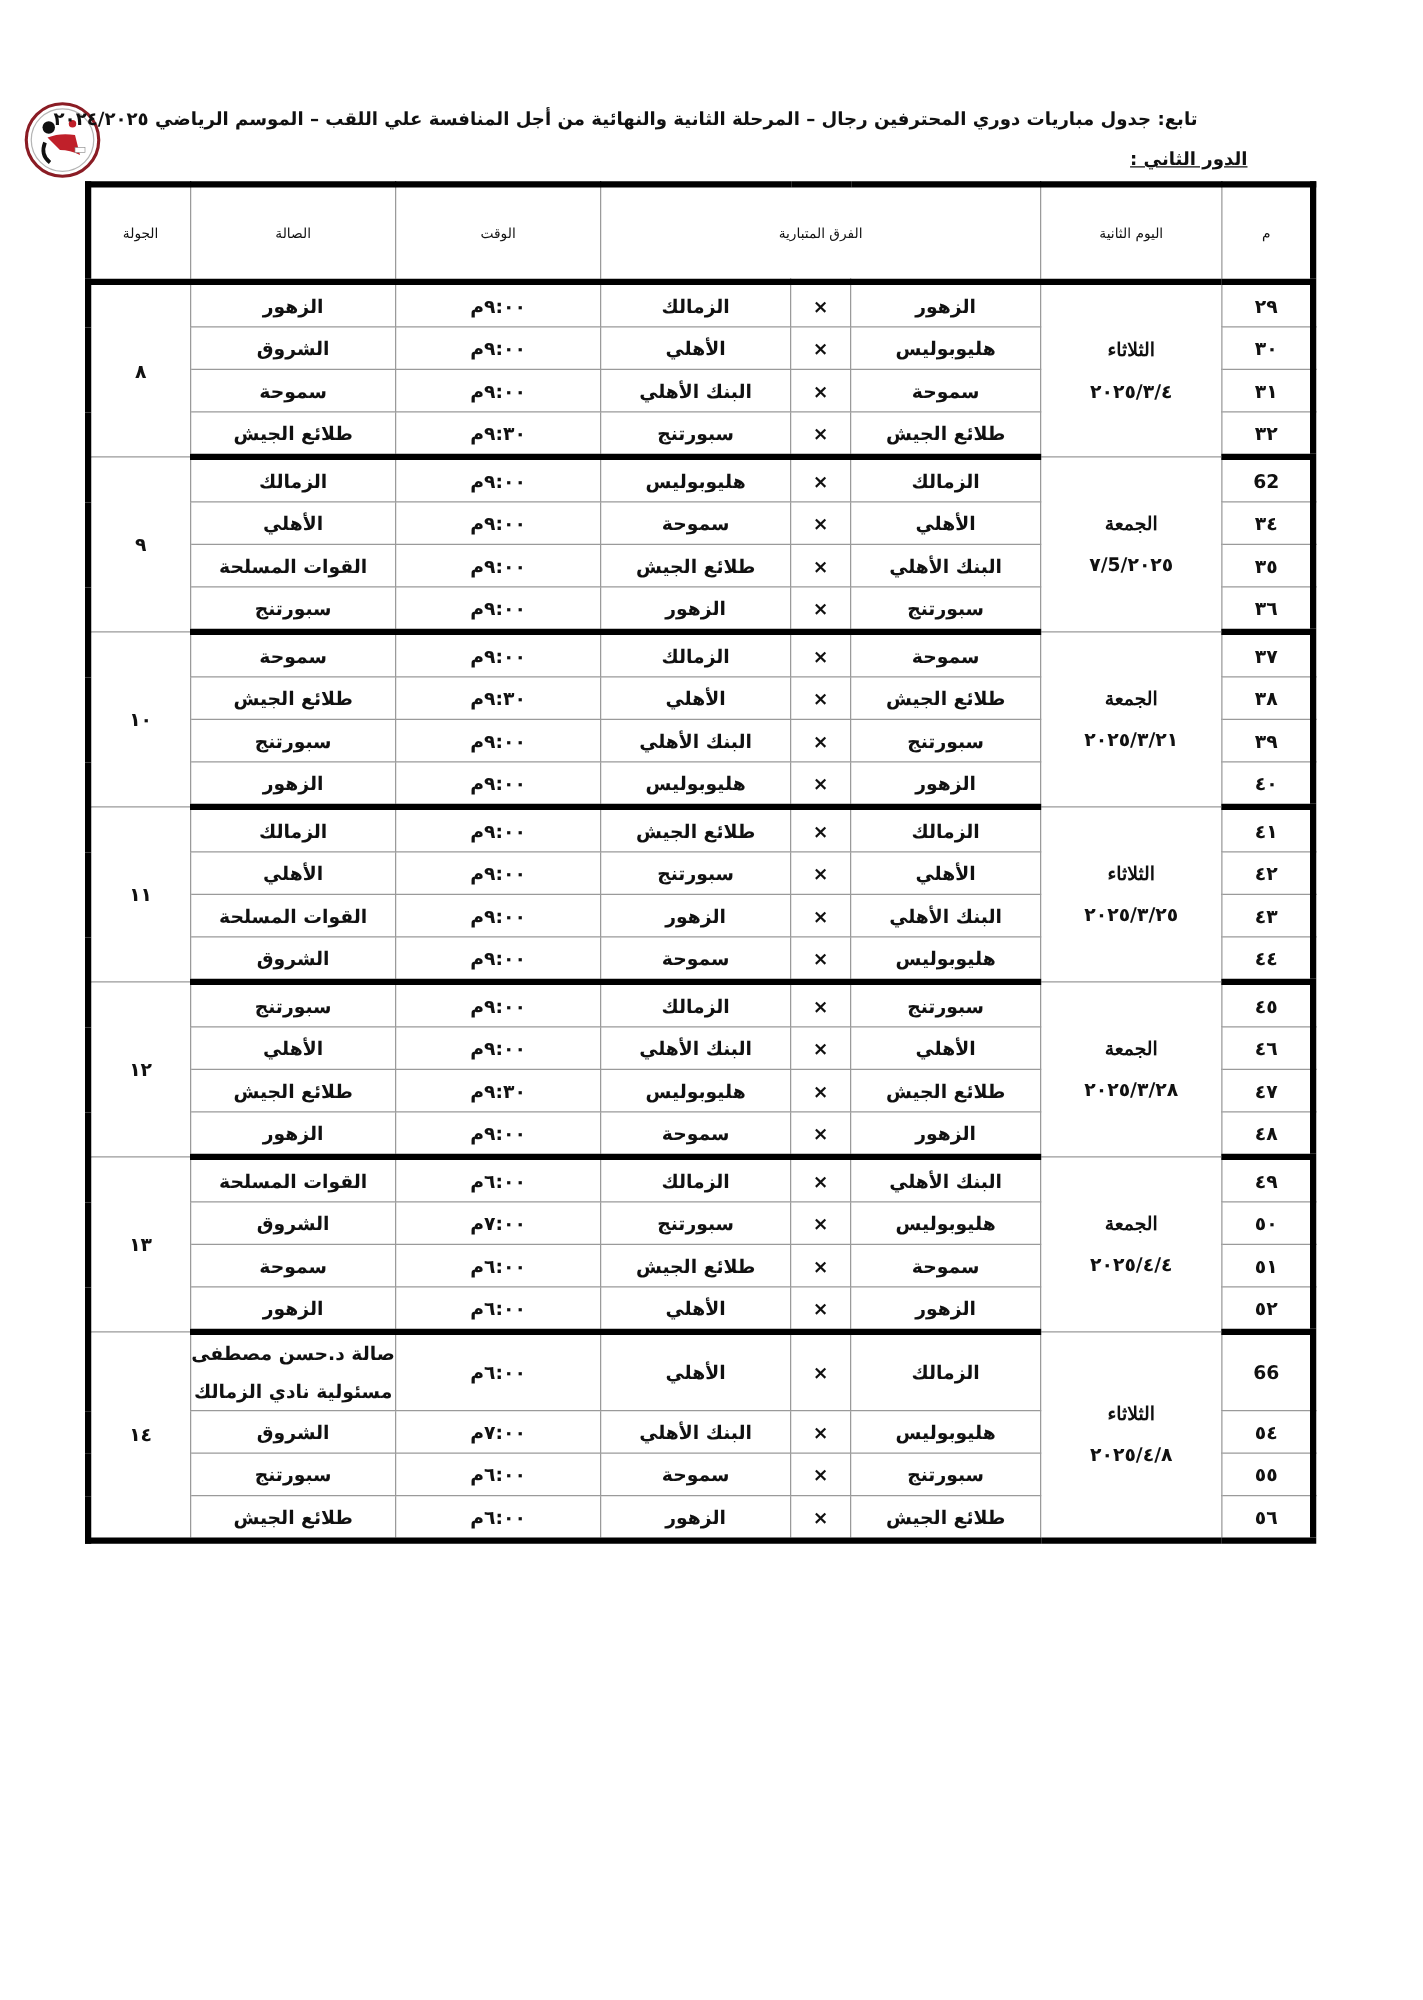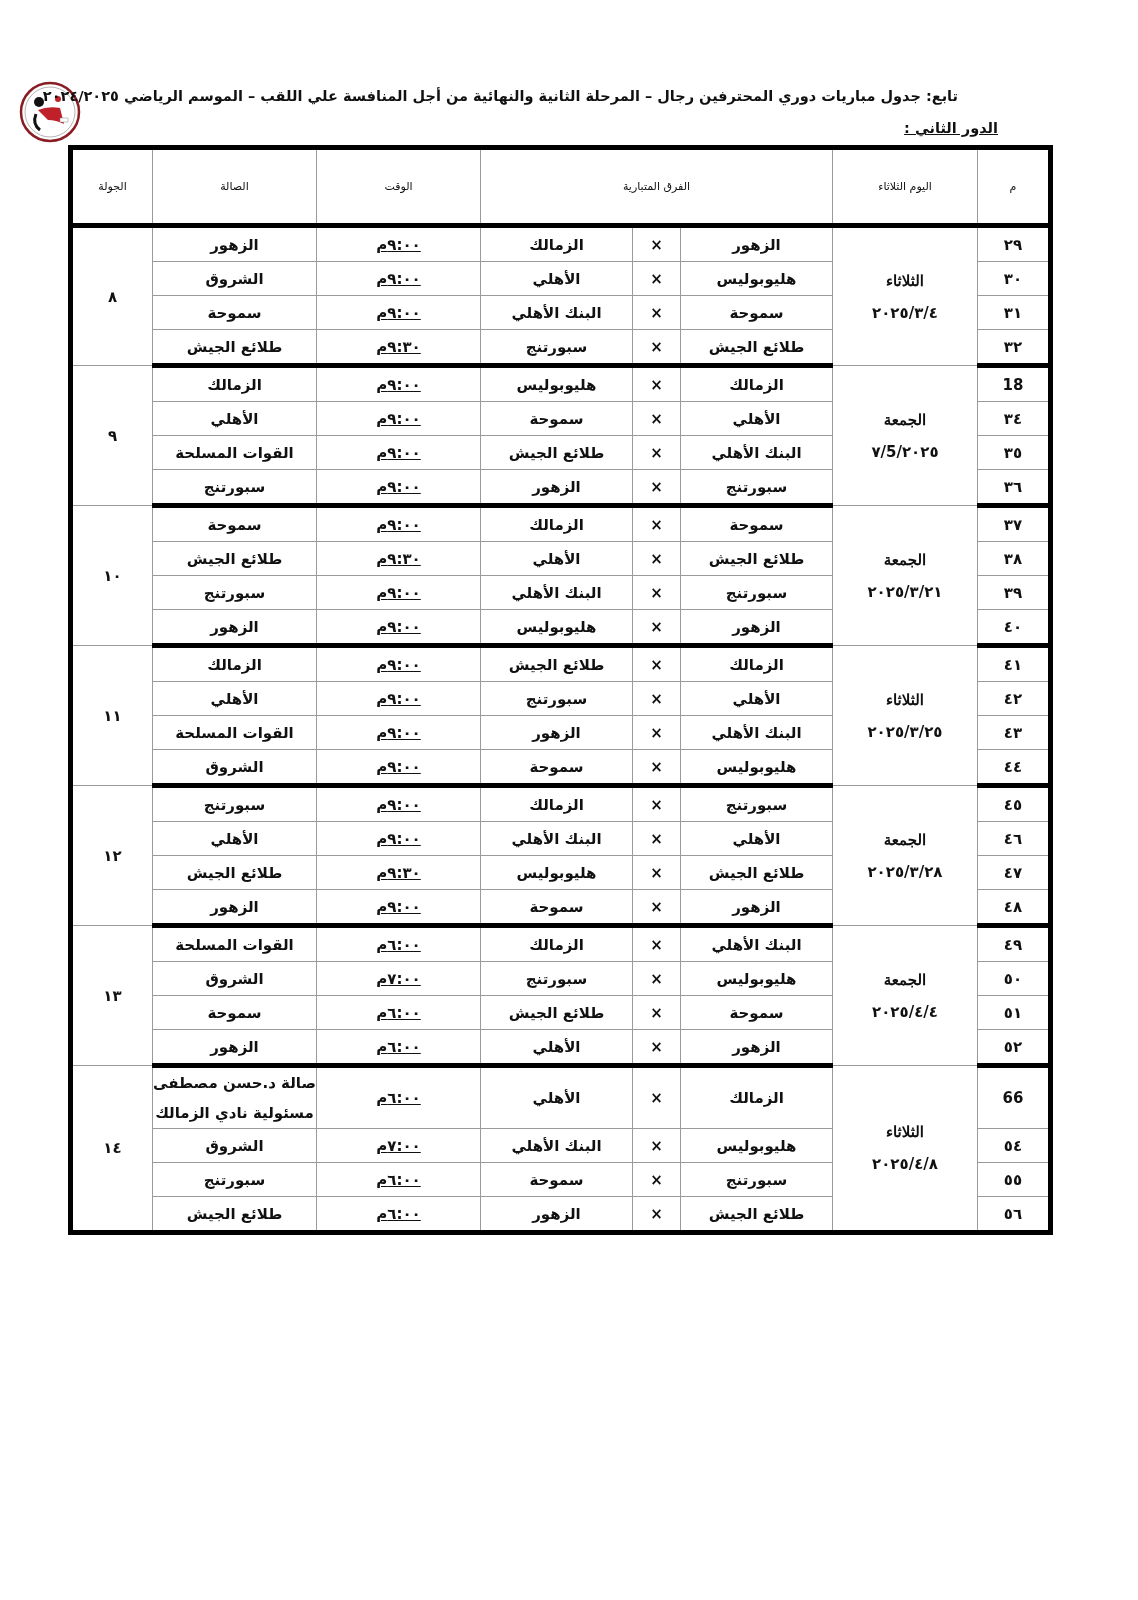--- a/index.html
+++ b/index.html
@@ -34,21 +34,21 @@
     border-bottom: 5px solid #000;
   }
   tr.group-end td { border-bottom: 5px solid #000; }
   td.date-cell { font-size: 18px; line-height: 32px; }
   td.date-cell .day { display: block; font-family: Liberation Serif, serif; }
   td.date-cell .date { display: block; letter-spacing: 1px; }
   td.x-cell { font-weight: normal; font-size: 15px; }
   td.num-cell { font-weight: normal; font-size: 14px; }
   td.round-cell { font-weight: normal; font-size: 15px; }
   td.tall { height: 64px; line-height: 30px; }
-  td.time-cell { font-weight: normal; font-size: 14px; text-decoration: underline; }
+  td.time-cell { font-weight: normal; font-size: 14px; }
 </style>
 </head>
 <body>
 
 <div class="logo">
   <svg width="64" height="64" viewBox="0 0 64 64">
     <circle cx="32" cy="32" r="29" fill="none" stroke="#8a1c24" stroke-width="2.5"></circle>
     <circle cx="32" cy="32" r="25" fill="none" stroke="#b5b5b5" stroke-width="1"></circle>
     <circle cx="21" cy="22" r="5" fill="#111"></circle>
     <circle cx="40" cy="19" r="3" fill="#c0202a"></circle>
@@ -68,21 +68,21 @@
     <col style="width:152px">
     <col style="width:48px">
     <col style="width:152px">
     <col style="width:164px">
     <col style="width:164px">
     <col style="width:82px">
   </colgroup>
   <thead>
     <tr>
       <th>م</th>
-      <th>اليوم الثلاثاء</th>
+      <th>اليوم الثانية</th>
       <th colspan="3">الفرق المتبارية</th>
       <th>الوقت</th>
       <th>الصالة</th>
       <th>الجولة</th>
     </tr>
   </thead>
   <tbody id="schedule-body">
       <tr>
         <td class="num-cell">٢٩</td>
         <td class="date-cell" rowspan="4">
@@ -114,21 +114,21 @@
       </tr>
       <tr class="group-end">
         <td class="num-cell">٣٢</td>
         <td>طلائع الجيش</td>
         <td class="x-cell">×</td>
         <td>سبورتنج</td>
         <td class="time-cell">٩:٣٠م</td>
         <td>طلائع الجيش</td>
       </tr>
       <tr>
-        <td class="num-cell">18</td>
+        <td class="num-cell">62</td>
         <td class="date-cell" rowspan="4">
           <span class="day">الجمعة</span>
           <span class="date">٢٠٢٥/5/٧</span>
         </td>
         <td>الزمالك</td>
         <td class="x-cell">×</td>
         <td>هليوبوليس</td>
         <td class="time-cell">٩:٠٠م</td>
         <td>الزمالك</td>
         <td class="round-cell" rowspan="4">٩</td>

